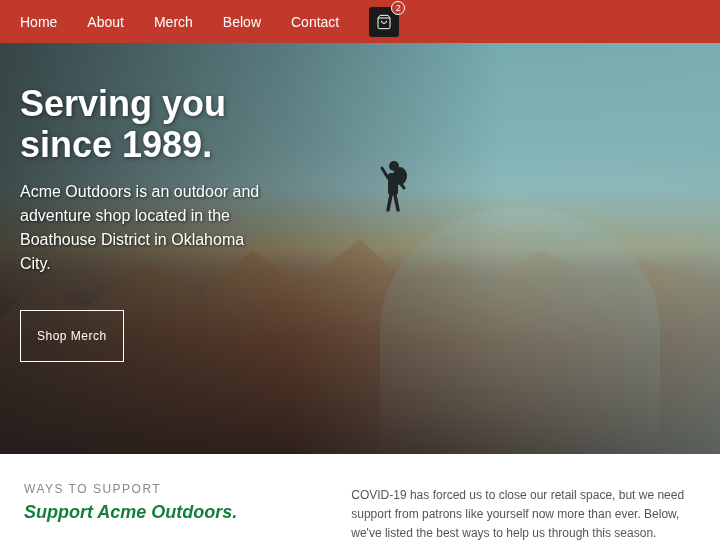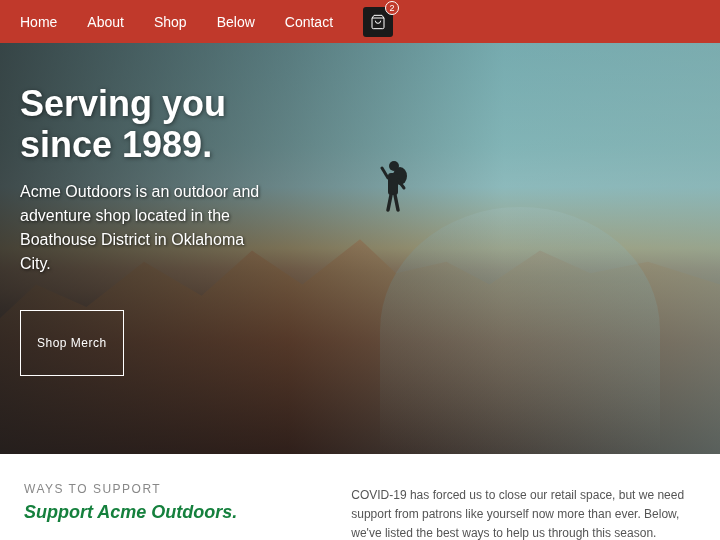--- a/index.html
+++ b/index.html
@@ -169,21 +169,21 @@
       font-size: 16px;
       line-height: 1.5;
       margin-bottom: 34px;
       max-width: 240px;
       text-shadow: 1px 1px 3px rgba(0,0,0,0.7);
     }
     .hero-btn {
       background: transparent;
       border: 1.5px solid white;
       color: white;
-      padding: 25px 16px;
+      padding: 18px 16px;
       font-size: 12px;
       cursor: pointer;
       letter-spacing: 0.5px;
     }
 
     
     .support-section {
       background: white;
       padding: 28px 24px 24px;
     }
@@ -233,21 +233,21 @@
       font-weight: bold;
     }
   </style>
 </head>
 <body>
 
 <nav>
   <div class="nav-links">
     <a href="#">Home</a>
     <a href="#">About</a>
-    <a href="#">Shop</a>
+    <a href="#">Merch</a>
     <a href="#">Below</a>
     <a href="#">Contact</a>
     <button class="cart-btn">
       <svg width="16" height="16" viewBox="0 0 24 24" fill="white">
         <path d="M6 2L3 6v14a2 2 0 002 2h14a2 2 0 002-2V6l-3-4z" stroke="white" stroke-width="1.5" fill="none"></path>
         <line x1="3" y1="6" x2="21" y2="6" stroke="white" stroke-width="1.5"></line>
         <path d="M16 10a4 4 0 01-8 0" stroke="white" stroke-width="1.5" fill="none"></path>
       </svg>
       <span class="cart-badge">2</span>
     </button>

